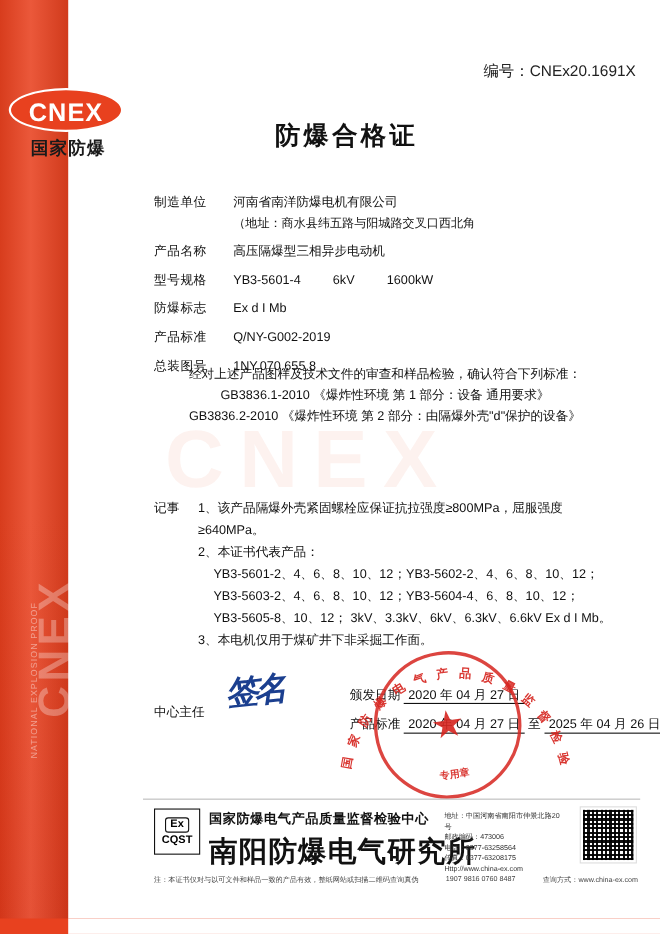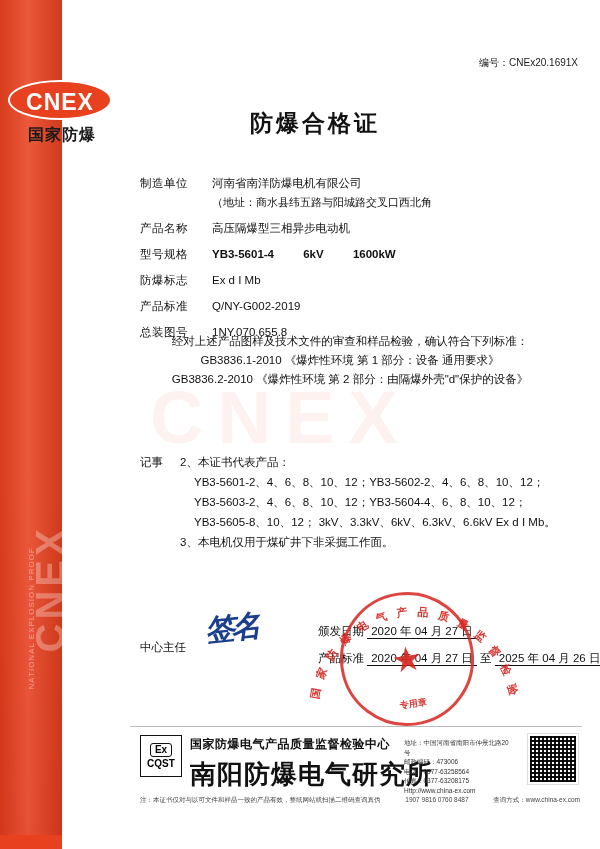--- a/index.html
+++ b/index.html
@@ -89,21 +89,21 @@
     font-weight: bold;
     letter-spacing: 14px;
     color: rgba(228,65,31,0.07);
     pointer-events: none;
     user-select: none;
   }
   
   .serial {
     position: absolute;
     right: 22px; top: 56px;
-    font-size: 10px;
+    font-size: 14px;
     color: #222;
   }
   .title {
     position: absolute;
     left: 150px; top: 108px;
     width: 330px;
     text-align: center;
     font-size: 23px;
     font-weight: bold;
     letter-spacing: 3px;
@@ -132,21 +132,21 @@
   .fvalue {
     flex: 1;
     font-size: 11.5px;
     color: #111;
   }
   .fsub {
     margin-top: 4px;
     font-size: 11px;
     color: #111;
   }
-  .val-sp { display:inline-block;font-weight:bold; }
+  .val-sp { display:inline-block; }
   .val-sp + .val-sp { margin-left: 26px; }
   
   .standards {
     position: absolute;
     left: 140px; top: 332px;
     width: 420px;
     font-size: 11.5px;
     line-height: 19px;
     color: #111;
     text-align: center;
@@ -370,20 +370,21 @@
 
   <div class="standards">
     <div>经对上述产品图样及技术文件的审查和样品检验，确认符合下列标准：</div>
     <div>GB3836.1-2010 《爆炸性环境 第 1 部分：设备 通用要求》</div>
     <div>GB3836.2-2010 《爆炸性环境 第 2 部分：由隔爆外壳"d"保护的设备》</div>
   </div>
 
   <div class="notes">
     <div class="notes-label">记事</div>
     <div class="notes-body">
+      <div>1、该产品隔爆外壳紧固螺栓应保证抗拉强度≥800MPa，屈服强度≥640MPa。</div>
       <div>2、本证书代表产品：</div>
       <div class="indent">YB3-5601-2、4、6、8、10、12；YB3-5602-2、4、6、8、10、12；</div>
       <div class="indent">YB3-5603-2、4、6、8、10、12；YB3-5604-4、6、8、10、12；</div>
       <div class="indent">YB3-5605-8、10、12；  3kV、3.3kV、6kV、6.3kV、6.6kV  Ex d I Mb。</div>
       <div>3、本电机仅用于煤矿井下非采掘工作面。</div>
     </div>
   </div>
 
   <div class="sig-label">中心主任</div>
   <div class="sig-mark">签名</div>

